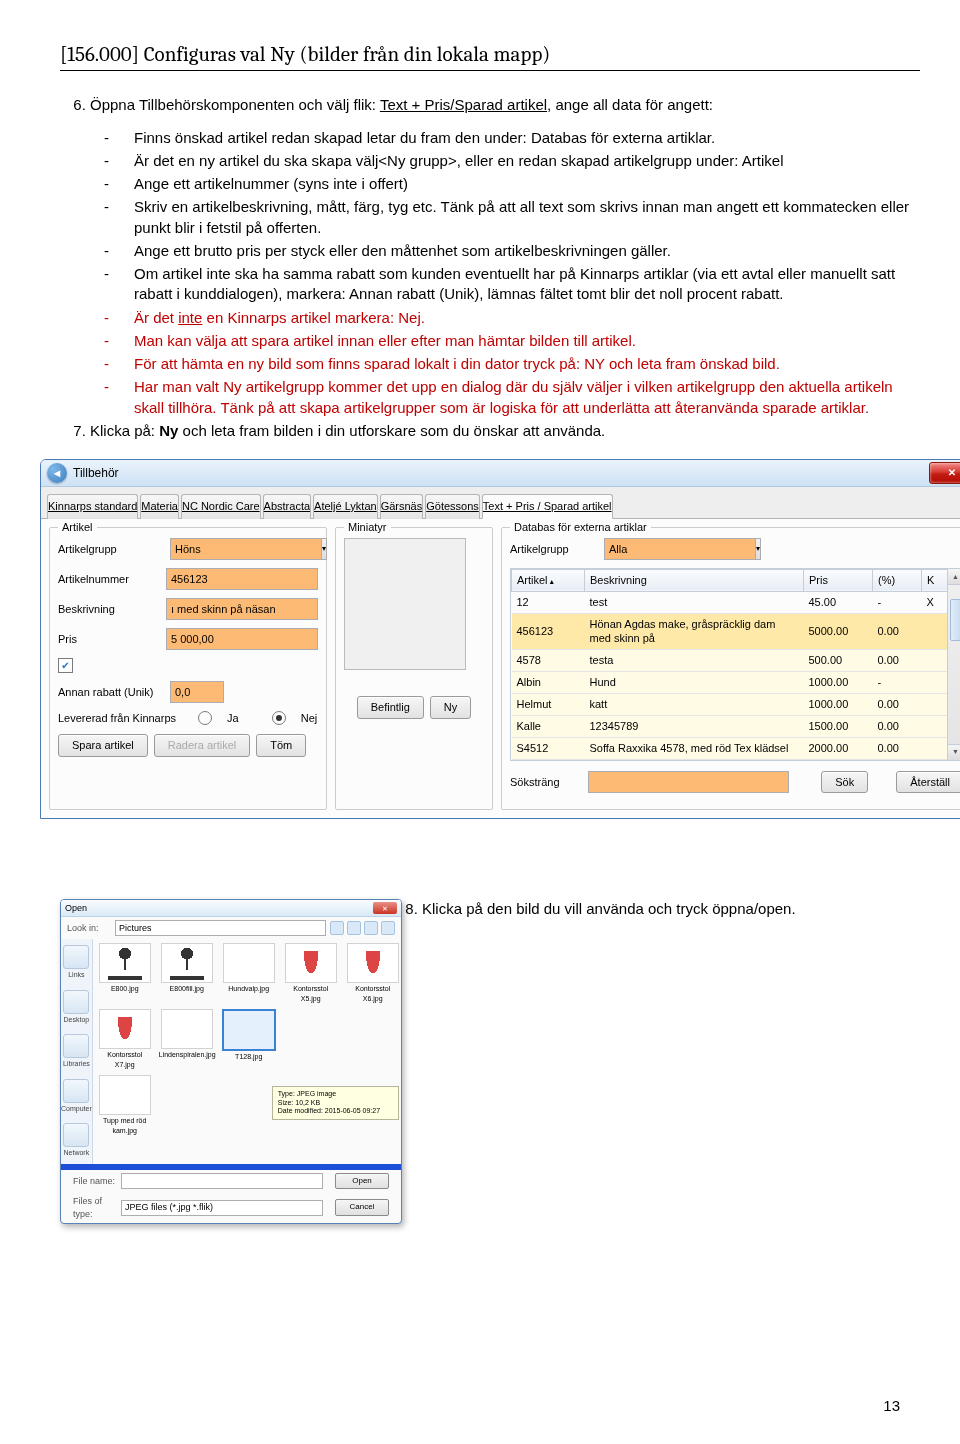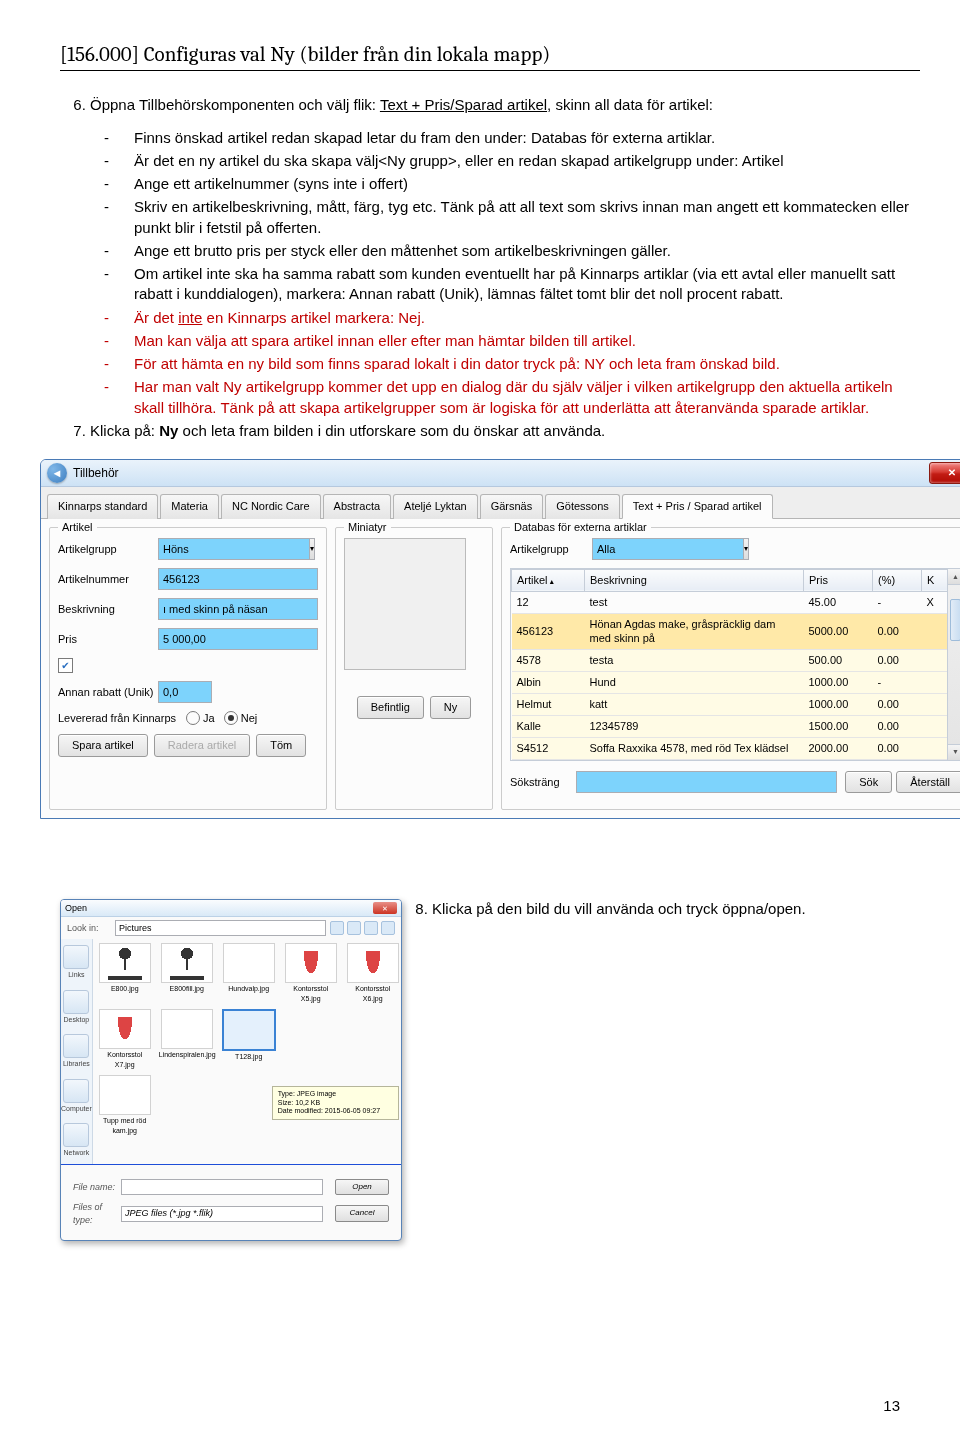--- a/index.html
+++ b/index.html
@@ -69,39 +69,39 @@
     display:flex;align-items:center;justify-content:center;
     color:#fff;font-weight:bold;font-size:10px;
     box-shadow: 0 0 3px rgba(255,255,255,0.7) inset;
   }
   .tabs {
     display:flex; gap:2px; padding: 6px 6px 0 6px;
     border-bottom: 1px solid #b5b5b5;
     background:#eee;
   }
   .tab {
-    padding: 4px 10px;
+    padding: 4px 0;
     font-size: 11px;
     background: linear-gradient(to bottom,#f7f7f7,#e5e5e5);
     border:1px solid #b5b5b5;
     border-bottom:none;
     border-top-left-radius:3px;border-top-right-radius:3px;
-    position:relative; top:1px;
+    position:relative; top:1px;text-decoration:underline;
   }
   .tab.active { background:#fcfcfc; border-bottom:1px solid #fcfcfc; }
 
   .body { display:flex; padding:8px; gap:8px; background:#fcfcfc; }
   .group { border:1px solid #ccc; padding:10px 8px 8px 8px; position:relative; border-radius:2px;}
   .group-title { position:absolute; top:-8px; left:8px; background:#fcfcfc; padding:0 4px; font-size:11px; }
   .col-artikel { width:260px; }
   .col-mini { width:140px; }
   .col-db { flex:1; }
-  .frow { display:flex; align-items:center; margin-bottom:8px; font-size:11px;}
+  .frow { display:flex; align-items:center; margin-bottom:8px; font-size:11px;gap:12px;}
   .frow label { width:100px; }
-  .txt { border:1px solid #abadb3; background:#7dd3fc; height:18px; padding:1px 4px; font-size:11px; flex:1;}
+  .txt { border:1px solid #abadb3; background:#fdba74; height:18px; padding:1px 4px; font-size:11px; flex:1;}
   .cbdd { width:88px; display:flex; }
   .cbdd .txt{border-right:none;}
   .ddbtn { width:14px;height:20px;border:1px solid #abadb3;background:linear-gradient(#f2f2f2,#ddd);font-size:8px;display:flex;align-items:center;justify-content:center;}
   .chk { width:13px;height:13px;border:1px solid #7a7a7a;background:#fff;display:inline-flex;align-items:center;justify-content:center;font-size:10px;color:#2a6fc1;}
   .radio { width:12px;height:12px;border:1px solid #7a7a7a;border-radius:50%;display:inline-flex;align-items:center;justify-content:center;margin-right:3px;}
   .radio.on::after{content:"";width:6px;height:6px;background:#333;border-radius:50%;}
   .btn { display:inline-block;padding:3px 13px;font-size:11px;background:linear-gradient(#f6f6f6,#e2e2e2);border:1px solid #9a9a9a;border-radius:3px;box-shadow:0 1px 0 #fff inset;}
   .btn.disabled{color:#aaa;}
   .mini-box { width:120px;height:130px;border:1px solid #bbb;background:#f0f0f0;}
 
@@ -111,21 +111,21 @@
   .tbl td { border-bottom:1px solid #e5e5e5; padding:3px 5px; }
   .tbl tr.sel td { background:#ffe9a8; }
   .tbl tr.alt td { background:#fffbe5; }
   .tblwrap { border:1px solid #c5cdd8; position:relative;}
   .scrollbar { position:absolute; right:0; top:0; bottom:0; width:15px; background:linear-gradient(#f0f0f0,#e4e4e4); border-left:1px solid #c5cdd8;}
   .sbbtn{height:15px;background:linear-gradient(#f5f5f5,#ddd);border-bottom:1px solid #c5cdd8;display:flex;align-items:center;justify-content:center;font-size:7px;color:#555;}
   .sbbtn.bot{border-bottom:none;border-top:1px solid #c5cdd8;position:absolute;bottom:0;left:0;right:0;}
   .sbthumb{position:absolute;left:2px;right:2px;top:30px;height:40px;background:linear-gradient(to right,#e2ecf7,#c9ddf1);border:1px solid #9ebcda;border-radius:2px;}
 
   
-  .section8 { display:flex; margin-top:80px; gap:30px; align-items:flex-start;}
+  .section8 { display:flex; margin-top:80px; gap:20px; align-items:flex-start;}
   .opendlg {
     width: 340px; border:1px solid #5883b7; box-shadow:2px 3px 6px rgba(0,0,0,0.3);
     font-size:9px; font-family:"Segoe UI",Arial,sans-serif; background:#fafafa;
     border-radius:4px;overflow:hidden;
   }
   .opendlg .tb2{height:16px;background:linear-gradient(#fafcfe,#d9e9f7);display:flex;align-items:center;padding:0 4px;border-bottom:1px solid #bcd1e6;}
   .tb2 .cl2{margin-left:auto;width:24px;height:12px;background:linear-gradient(#e89088,#c32);border-radius:2px;color:#fff;font-size:7px;display:flex;align-items:center;justify-content:center;}
   .dlgrow{display:flex;align-items:center;padding:3px 6px;gap:4px;}
   .dlgrow .lbl{width:44px;color:#555;}
   .looksel{flex:1;border:1px solid #abadb3;height:14px;background:#fff;padding:0 3px;display:flex;align-items:center;}
@@ -134,21 +134,21 @@
   .dlgbody{display:flex;min-height:190px;}
   .places{width:48px;background:#eef4fa;border-right:1px solid #cdd9e6;display:flex;flex-direction:column;align-items:center;gap:10px;padding:6px 0;}
   .plc{text-align:center;font-size:7px;color:#444;}
   .plc .pic{width:24px;height:22px;margin:0 auto 1px;border:1px solid #b7c8dc;border-radius:3px;background:linear-gradient(#f2f7fc,#d7e6f4);}
   .thumbs{flex:1;padding:4px;position:relative;}
   .trow{display:flex;gap:6px;margin-bottom:6px;}
   .th{width:56px;text-align:center;font-size:7px;}
   .th .pic{width:50px;height:38px;border:1px solid #d2d2d2;background:#fff;margin:0 auto 1px;display:flex;align-items:center;justify-content:center;overflow:hidden;}
   .th.sel .pic{border:2px solid #3a82d4;background:#e4f0fc;}
   .tipbox{position:absolute;right:6px;bottom:44px;width:115px;background:#ffffe1;border:1px solid #b5b59a;padding:3px 5px;font-size:7px;line-height:1.2;}
-  .dlgfoot{padding:11px 6px;border-top:1px solid #1d4ed8;font-style:italic;}
+  .dlgfoot{padding:0 6px;border-top:6px solid #1d4ed8;}
   .obtn{display:inline-block;width:52px;text-align:center;padding:2px 0;font-size:8px;border:1px solid #8a8a8a;background:linear-gradient(#f6f6f6,#e0e0e0);border-radius:2px;}
 
   
   .sh-lamp::before{content:"";display:block;width:34px;height:28px;background:
     radial-gradient(circle at 50% 20%, #333 0 6px, transparent 6px),
     linear-gradient(#333,#333) center/2px 16px no-repeat;
     border-bottom:4px solid #333;margin:2px auto 0;}
   .sh-stool::before{content:"";display:block;width:18px;height:28px;margin:3px auto 0;background:
     radial-gradient(ellipse at 50% 10%,#d44 0 7px,transparent 7px),
     linear-gradient(#555,#555) center/3px 16px no-repeat;}
@@ -159,21 +159,21 @@
 
   .pagenum{position:fixed;bottom:28px;right:60px;font-size:15px;font-family:Arial;}
 </style>
 </head>
 <body>
 
 <div class="heading">[156.000] Configuras val Ny (bilder från din lokala mapp)</div>
 
 <ol class="main" start="6">
   <li>
-    <span>Öppna Tillbehörskomponenten och välj flik: </span><span class="u">Text + Pris/Sparad artikel</span><span>, skinn all data för artikel:</span>
+    <span>Öppna Tillbehörskomponenten och välj flik: </span><span class="u">Text + Pris/Sparad artikel</span><span>, ange all data för angett:</span>
   </li>
 </ol>
 <div class="sub">
   <div class="sub-row">
       <div class="sub-dash">-</div>
       <div class="sub-text">Finns önskad artikel redan skapad letar du fram den under: Databas för externa artiklar.</div>
     </div>
   <div class="sub-row">
       <div class="sub-dash">-</div>
       <div class="sub-text">Är det en ny artikel du ska skapa välj&lt;Ny grupp&gt;, eller en redan skapad artikelgrupp under: Artikel</div>

